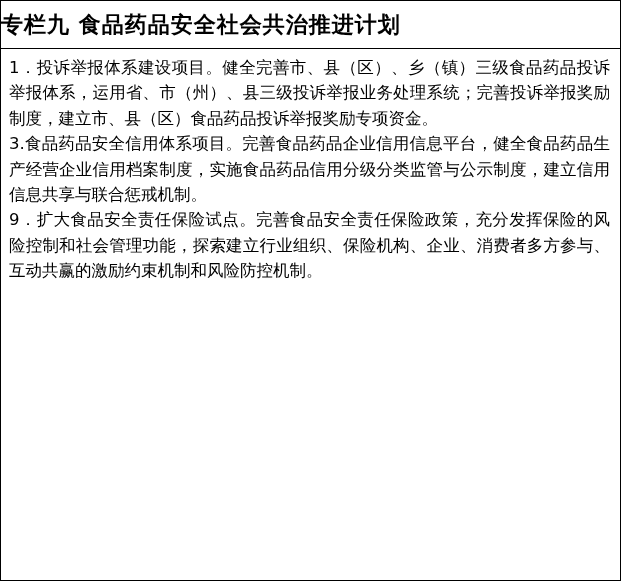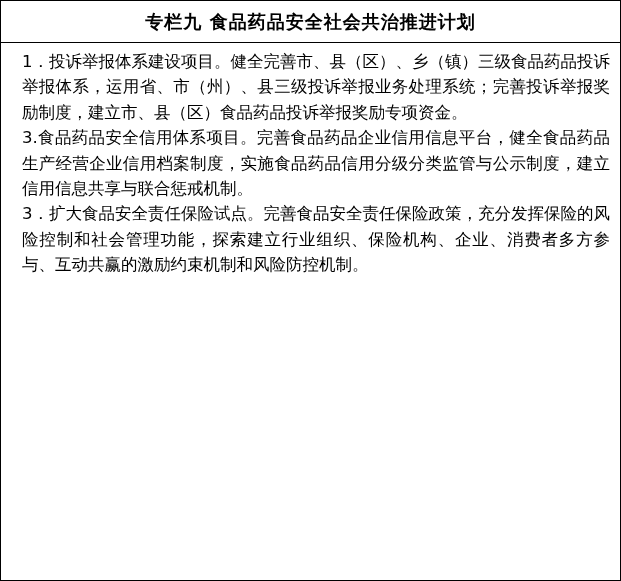--- a/index.html
+++ b/index.html
@@ -18,49 +18,49 @@
     height: 581px;
     border: 1px solid #000000;
     background: #ffffff;
     display: flex;
     flex-direction: column;
     overflow: hidden;
   }
   .doc-title {
     box-sizing: border-box;
     width: 100%;
-    text-align: center;
-    font-size: 18px;
+    text-align: left;
+    font-size: 22px;
     font-weight: bold;
     color: #000000;
     letter-spacing: 1px;
     padding: 9px 0 8px 0;
     border-bottom: 1px solid #000000;
     font-family: "DejaVu Sans", "Liberation Sans", sans-serif;
     white-space: nowrap;
   }
   .doc-body {
     box-sizing: border-box;
     flex: 1 1 auto;
-    padding: 6px 10px 4px 21px;
+    padding: 6px 10px 4px 8px;
     overflow: hidden;
   }
   .para {
     font-size: 16.5px;
     line-height: 25.4px;
     color: #000000;
     text-align: justify;
     text-justify: inter-ideograph;
     margin: 0 0 0 0;
     font-family: "DejaVu Sans", "Liberation Sans", sans-serif;
   }
 </style>
 </head>
 <body>
 
 <div class="doc-box">
   <div class="doc-title">专栏九  食品药品安全社会共治推进计划</div>
   <div class="doc-body">
     <p class="para">1．投诉举报体系建设项目。健全完善市、县（区）、乡（镇）三级食品药品投诉举报体系，运用省、市（州）、县三级投诉举报业务处理系统；完善投诉举报奖励制度，建立市、县（区）食品药品投诉举报奖励专项资金。</p>
     <p class="para">3.食品药品安全信用体系项目。完善食品药品企业信用信息平台，健全食品药品生产经营企业信用档案制度，实施食品药品信用分级分类监管与公示制度，建立信用信息共享与联合惩戒机制。</p>
-    <p class="para">3．扩大食品安全责任保险试点。完善食品安全责任保险政策，充分发挥保险的风险控制和社会管理功能，探索建立行业组织、保险机构、企业、消费者多方参与、互动共赢的激励约束机制和风险防控机制。</p>
+    <p class="para">9．扩大食品安全责任保险试点。完善食品安全责任保险政策，充分发挥保险的风险控制和社会管理功能，探索建立行业组织、保险机构、企业、消费者多方参与、互动共赢的激励约束机制和风险防控机制。</p>
   </div>
 </div>
 
 </body></html>

